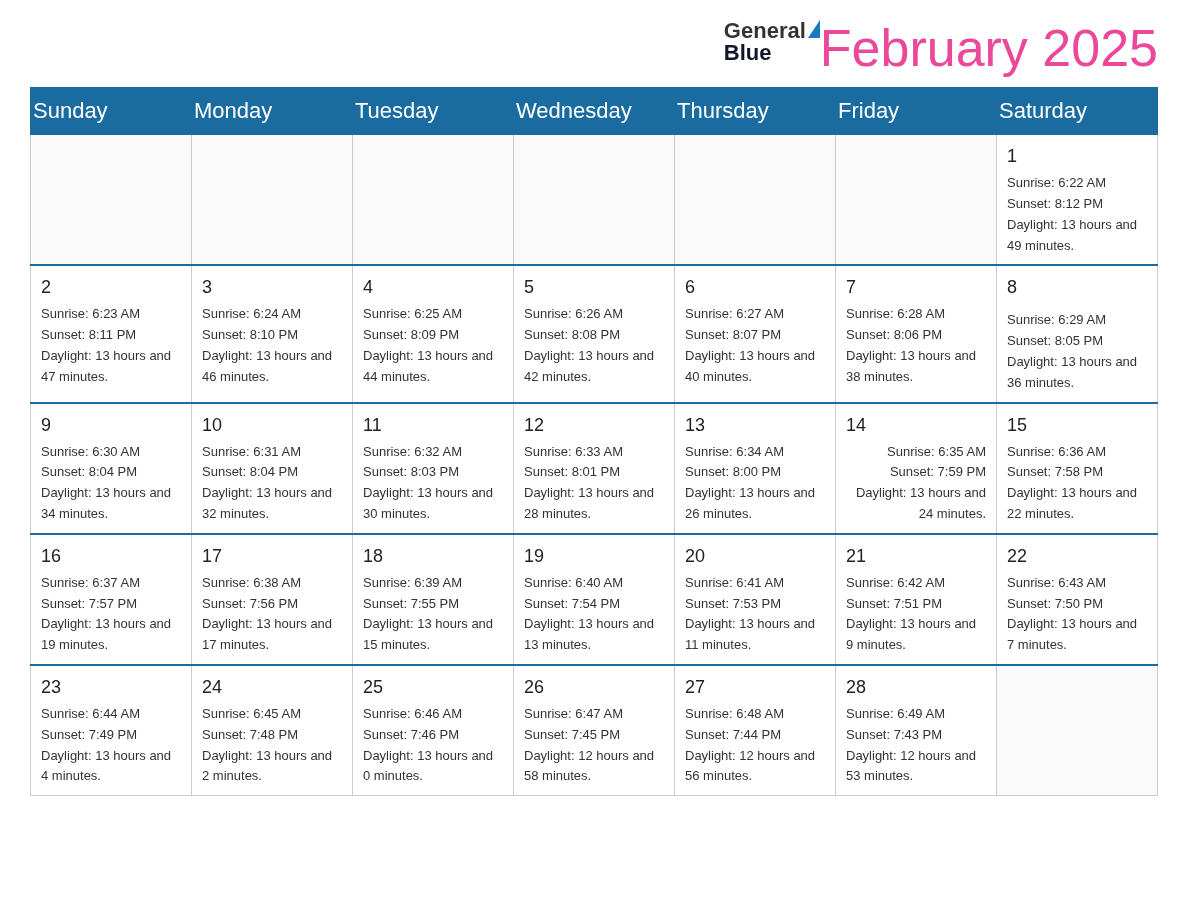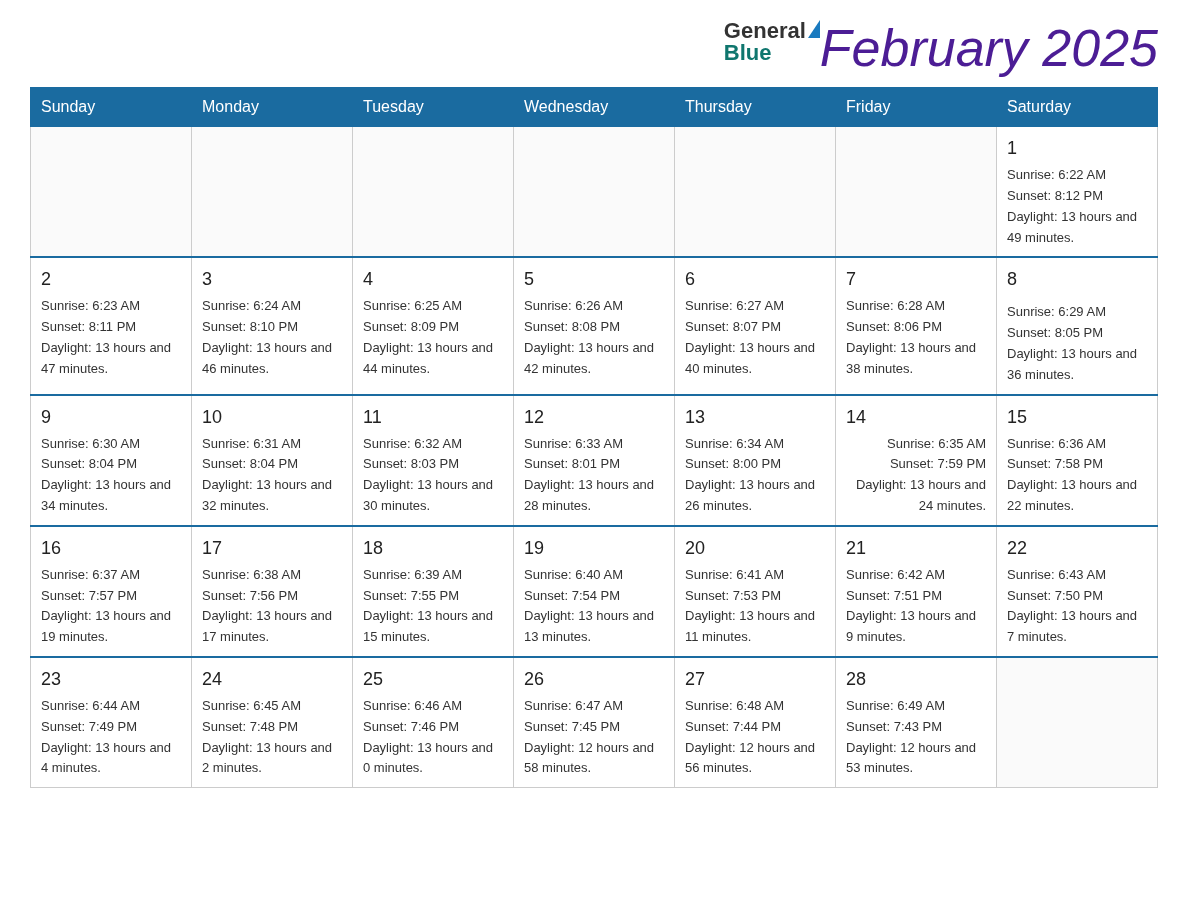--- a/index.html
+++ b/index.html
@@ -22,56 +22,55 @@
       gap: 4px;
     }
     .logo-text-general {
       font-size: 22px;
       font-weight: bold;
       color: #333;
     }
     .logo-text-blue {
       font-size: 22px;
       font-weight: bold;
-      color: #0f766e;
+      color: #0f172a;
     }
     .logo-triangle {
       width: 0;
       height: 0;
       border-left: 12px solid transparent;
       border-bottom: 18px solid #1a7abf;
       margin-left: 2px;
       margin-top: -4px;
     }
     .title-block {
       text-align: right;
     }
     .month-title {
       font-size: 52px;
       font-weight: normal;
-      color: #4c1d95;
+      color: #ec4899;
       line-height: 1.1;
-      font-style: italic;
     }
     .location-subtitle {
       font-size: 20px;
       color: #444;
       margin-top: 4px;
     }
     .calendar-table {
       width: 100%;
       border-collapse: collapse;
       margin-top: 10px;
     }
     .calendar-table th {
       background-color: #1a6ba0;
       color: #fff;
-      font-size: 16px;
+      font-size: 22px;
       font-weight: normal;
-      padding: 10px 10px;
+      padding: 10px 2px;
       text-align: left;
       border: 1px solid #1a6ba0;
     }
     .calendar-table td {
       border: 1px solid #ccc;
       vertical-align: top;
       padding: 8px 10px;
       width: calc(100% / 7);
       min-height: 110px;
       font-size: 13px;

